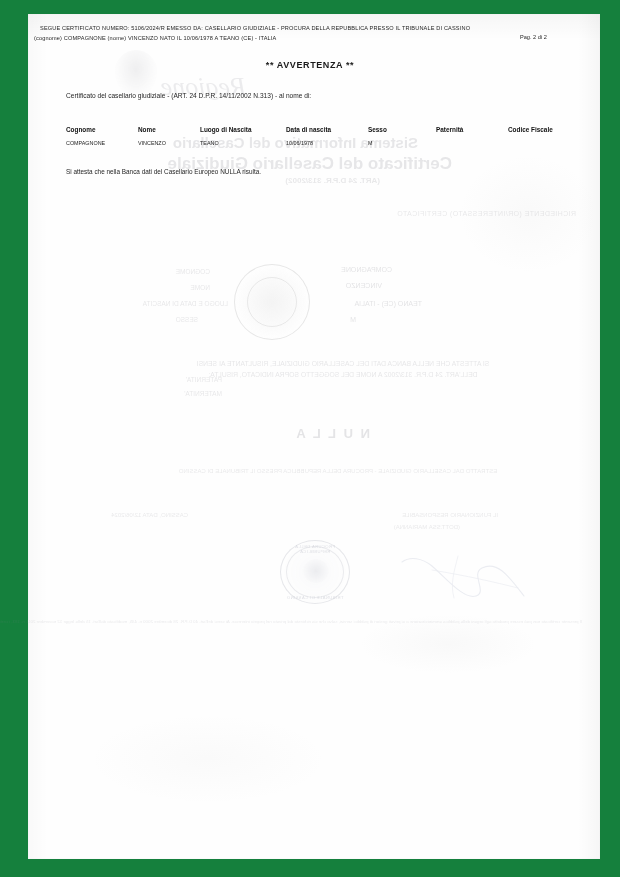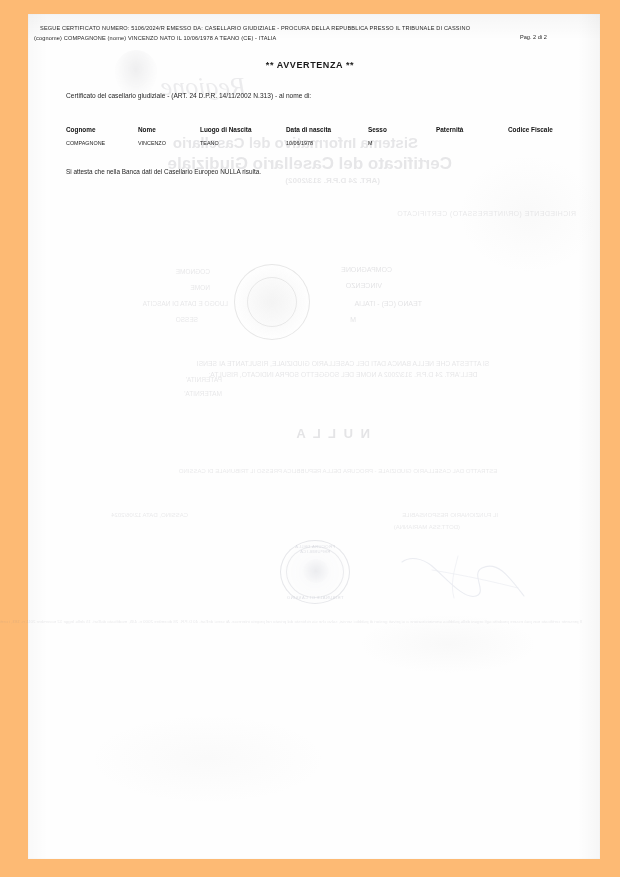--- a/index.html
+++ b/index.html
@@ -7,21 +7,21 @@
     padding: 0;
     background: #ffffff;
   }
   body {
     font-family: "Liberation Sans", sans-serif;
   }
   #page {
     position: relative;
     width: 620px;
     height: 877px;
-    background: #fdba74;
+    background: #15803d;
     overflow: hidden;
   }
   
   #sheet {
     position: absolute;
     left: 28px;
     top: 14px;
     width: 572px;
     height: 845px;
     background: #fefefe;

